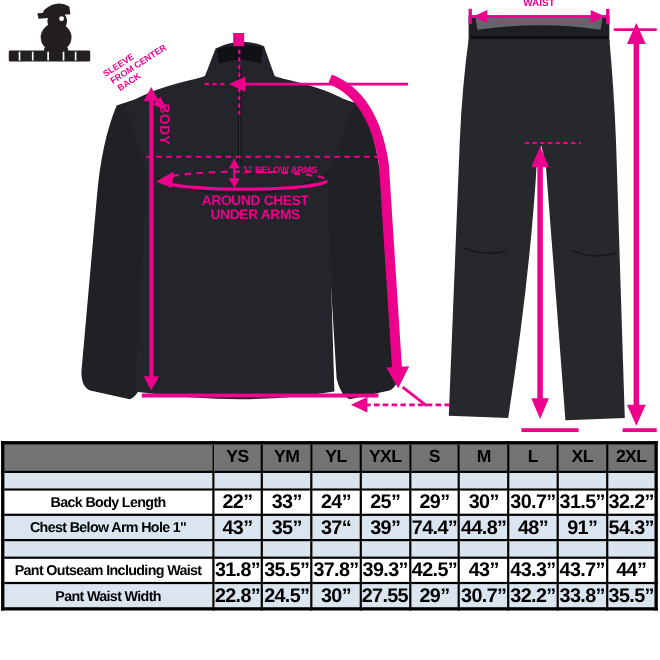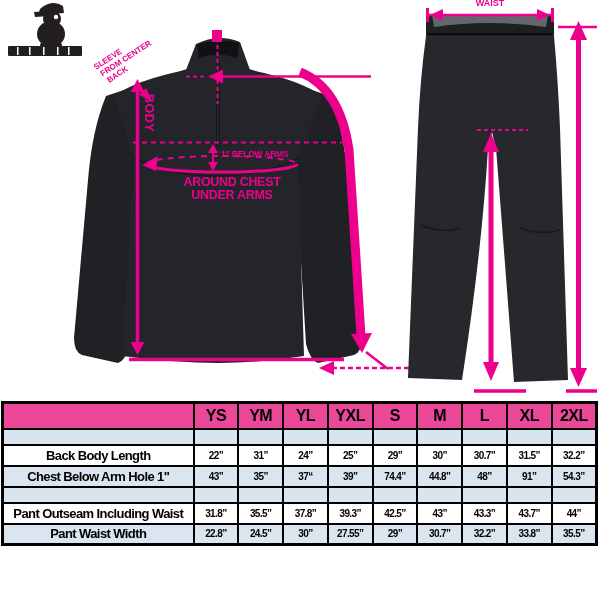--- a/index.html
+++ b/index.html
@@ -7,28 +7,28 @@
   #stage{position:relative;width:600px;height:600px;background:#fff;}
   #diagram{position:absolute;left:0;top:0;}
   .pinktxt{fill:#EC008C;font-weight:bold;font-family:"Liberation Sans",sans-serif;}
   
   #table-wrap{position:absolute;left:1px;top:401px;width:598px;}
   table.size{border-collapse:collapse;width:597px;table-layout:fixed;border:3px solid #000;}
   table.size td, table.size th{border:2px solid #000;padding:0;margin:0;overflow:hidden;
     white-space:nowrap;font-weight:bold;color:#000;text-align:center;vertical-align:middle;}
   col.c-label{width:191px;}
   tr.hdr{height:26px;}
-  tr.hdr th{font-size:16px;background:#ec4899;letter-spacing:-0.5px;}
+  tr.hdr th{font-size:16px;background:#737373;letter-spacing:-0.5px;}
   tr.blank{height:16px;}
   tr.blank td{background:#D9E4EF;}
   tr.datarow{height:21px;}
   tr.row-w td{background:#fff;}
   tr.row-b td{background:#DAE5F0;}
   td.label{text-align:left;padding-left:4px;font-size:13px;letter-spacing:-0.6px;}
-  td.val{font-size:10px;letter-spacing:-0.6px;}
+  td.val{font-size:18px;letter-spacing:-0.6px;}
 </style>
 </head>
 <body>
 
 <div id="stage">
 
 <svg id="diagram" width="600" height="402" viewBox="0 0 600 402">
 
   <g>
     <g fill="#231f20">
@@ -166,21 +166,21 @@
             <td class=""></td>
             <td class=""></td>
             <td class=""></td>
             <td class=""></td>
             <td class=""></td>
             <td class=""></td>
           </tr>
           <tr class="datarow row-w">
             <td class="label">Back Body Length</td>
             <td class="val">22”</td>
-            <td class="val">31”</td>
+            <td class="val">33”</td>
             <td class="val">24”</td>
             <td class="val">25”</td>
             <td class="val">29”</td>
             <td class="val">30”</td>
             <td class="val">30.7”</td>
             <td class="val">31.5”</td>
             <td class="val">32.2”</td>
           </tr>
           <tr class="datarow row-b">
             <td class="label">Chest Below Arm Hole 1"</td>

